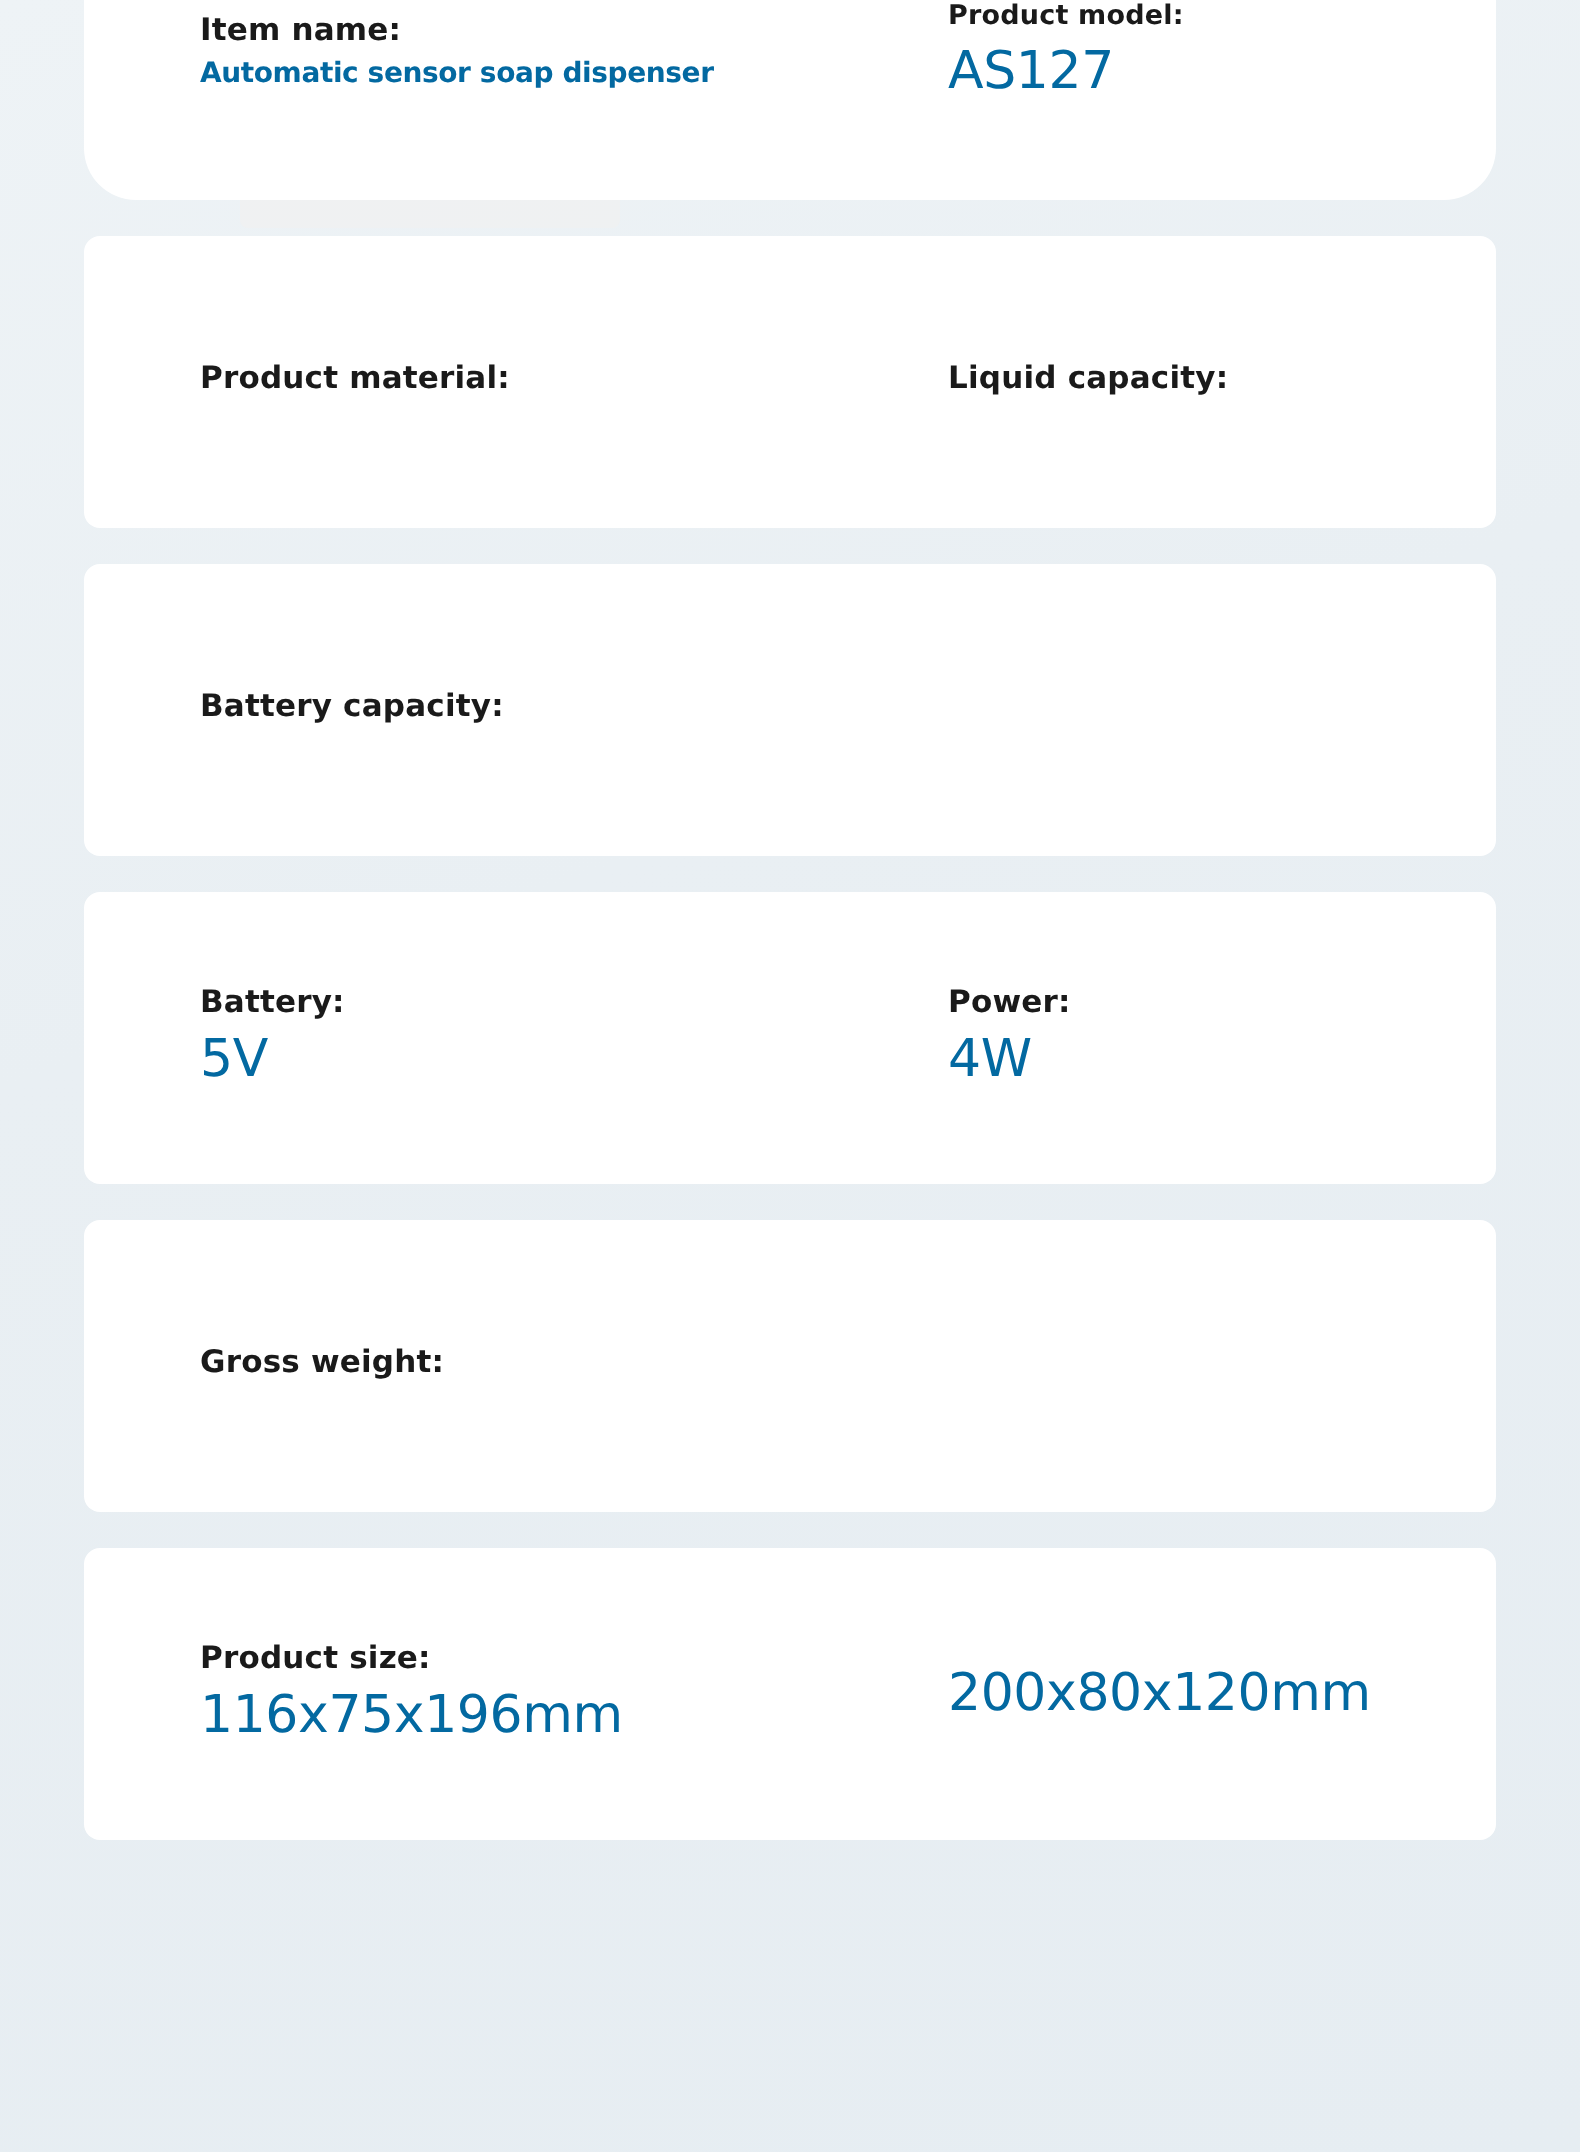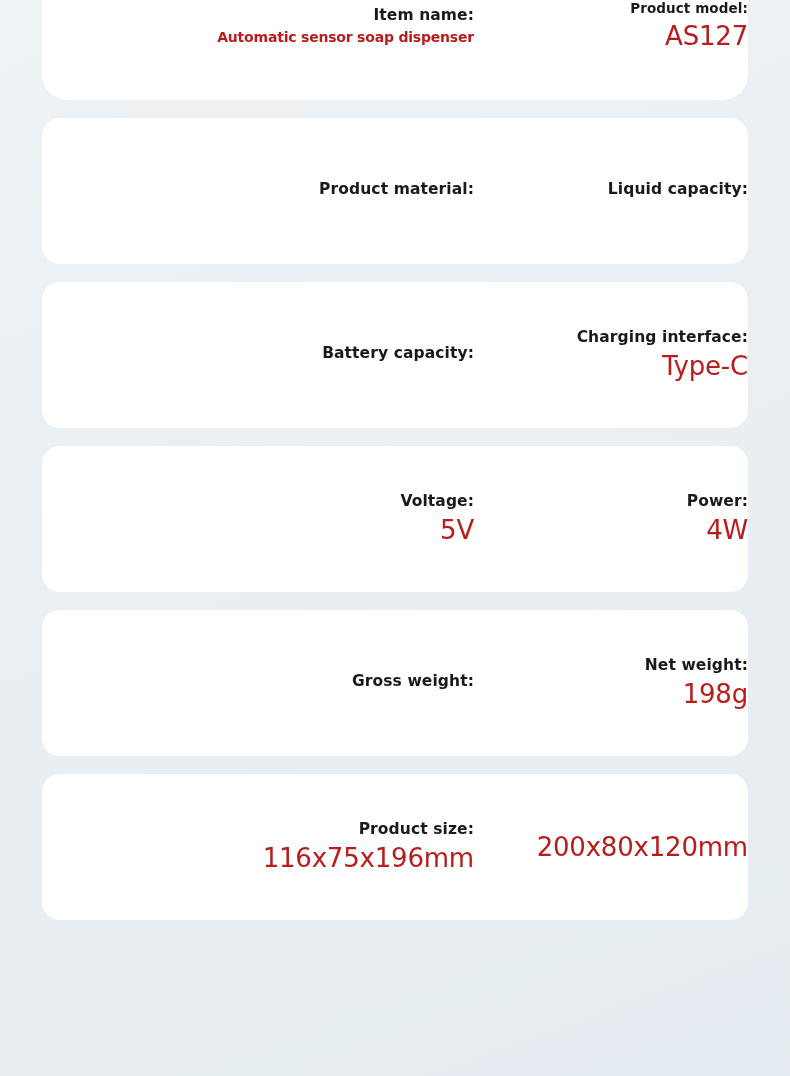--- a/index.html
+++ b/index.html
@@ -13,28 +13,27 @@
     font-family: "DejaVu Sans", sans-serif;
     overflow: hidden;
     position: relative;
   }
 
   .spec-sheet {
     position: absolute;
     left: 0;
     top: 0;
     width: 790px;
-    text-align: right;
   }
 
   .spec-card {
     position: relative;
     margin: 0 42px 18px 42px;
     background: #ffffff;
-    border-radius: 18px;
+    border-radius: 8px;
     box-sizing: border-box;
     display: flex;
     align-items: center;
     padding: 0 0 0 58px;
   }
 
   
   .spec-card.first {
     margin-top: -48px;
     height: 148px;
@@ -69,21 +68,21 @@
     letter-spacing: 0.1px;
   }
 
   .field-label.small {
     font-size: 13.5px;
   }
 
   .field-value {
     font-size: 26px;
     font-weight: normal;
-    color: #b91c1c;
+    color: #0369a1;
     line-height: 1.18;
     letter-spacing: -0.2px;
   }
 
   .field-value.small {
     font-size: 14px;
     font-weight: bold;
     line-height: 1.25;
   }
 
@@ -129,44 +128,36 @@
     </div>
     <div class="field right">
       <div class="field-label">Liquid capacity:</div>
     </div>
   </div>
 
   <div class="spec-card tall">
     <div class="field left">
       <div class="field-label">Battery capacity:</div>
     </div>
-    <div class="field right">
-      <div class="field-label">Charging interface:</div>
-      <div class="field-value">Type-C</div>
-    </div>
   </div>
 
   <div class="spec-card tall">
     <div class="field left">
-      <div class="field-label">Voltage:</div>
+      <div class="field-label">Battery:</div>
       <div class="field-value">5V</div>
     </div>
     <div class="field right">
       <div class="field-label">Power:</div>
       <div class="field-value">4W</div>
     </div>
   </div>
 
   <div class="spec-card tall">
     <div class="field left">
       <div class="field-label">Gross weight:</div>
-    </div>
-    <div class="field right">
-      <div class="field-label">Net weight:</div>
-      <div class="field-value">198g</div>
     </div>
   </div>
 
   <div class="spec-card tall">
     <div class="field left">
       <div class="field-label">Product size:</div>
       <div class="field-value">116x75x196mm</div>
     </div>
     <div class="field right">
       <div class="field-value">200x80x120mm</div>

